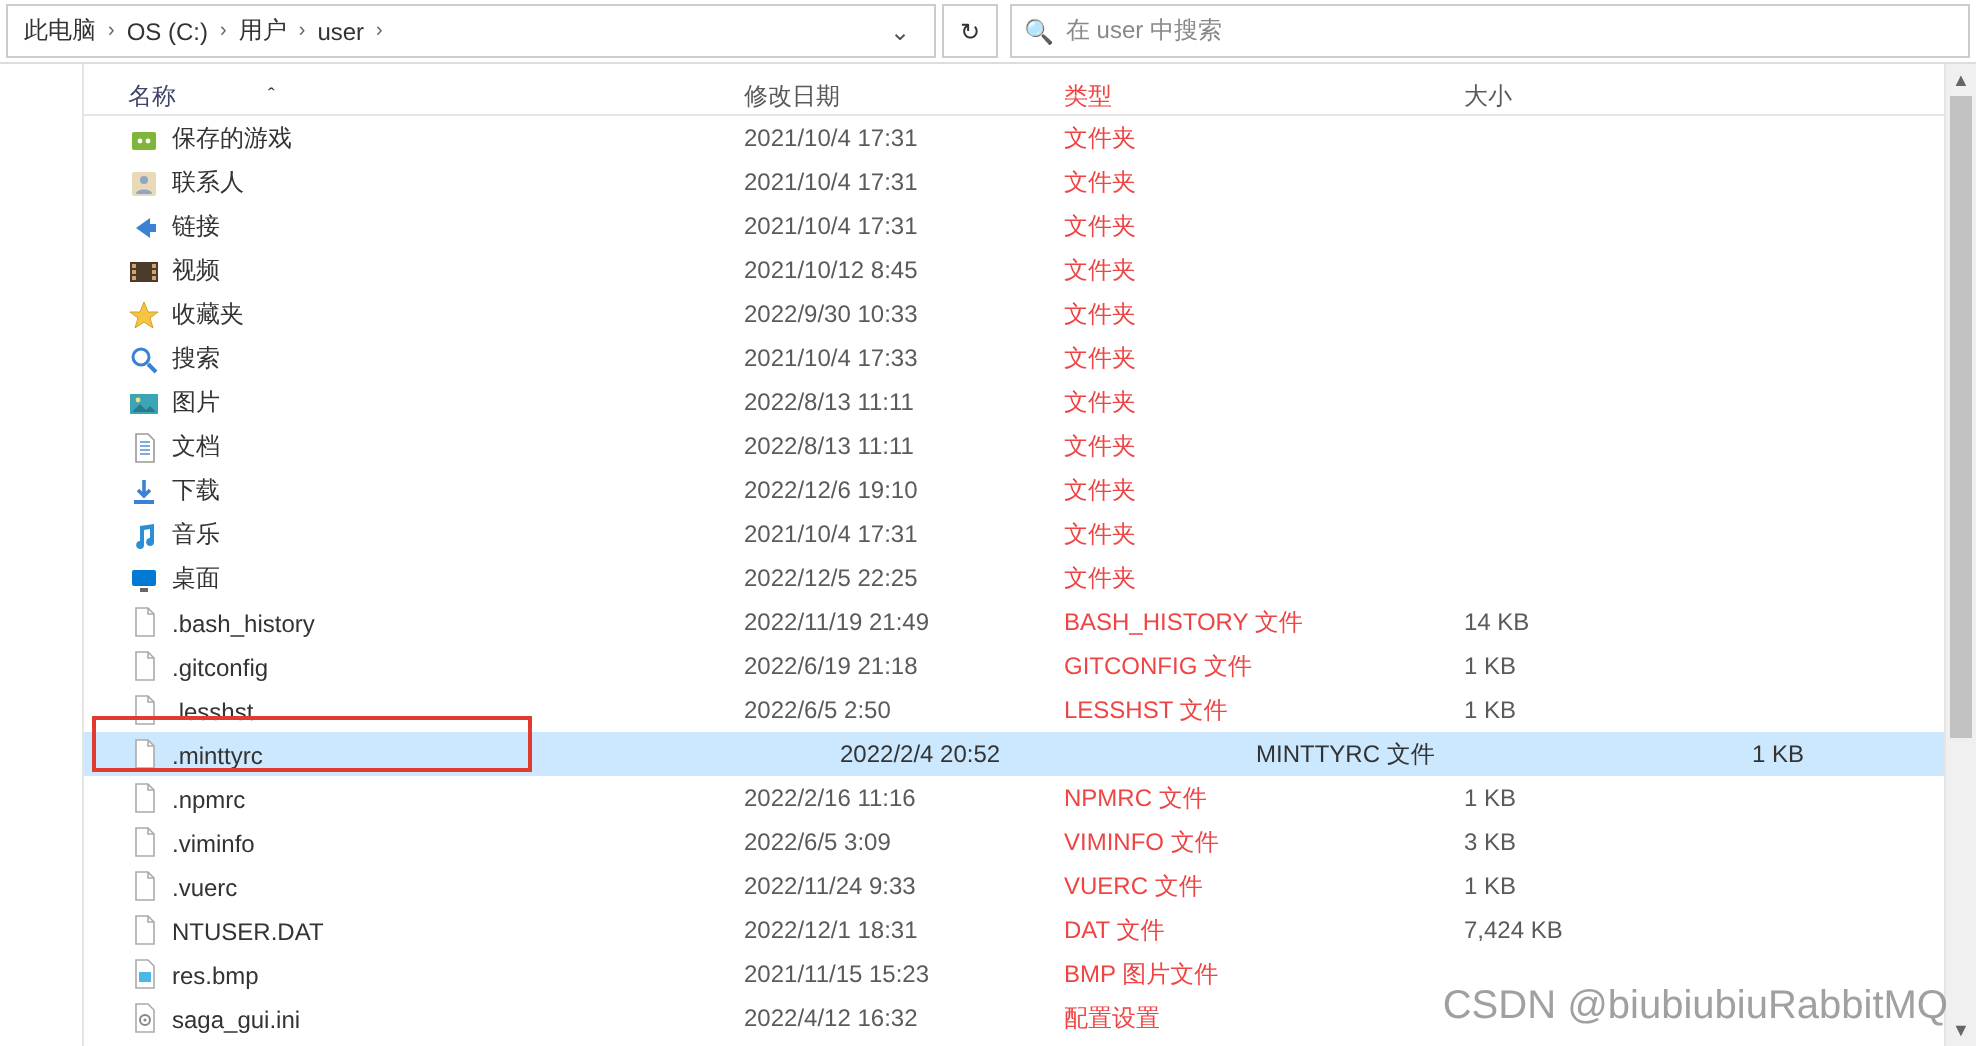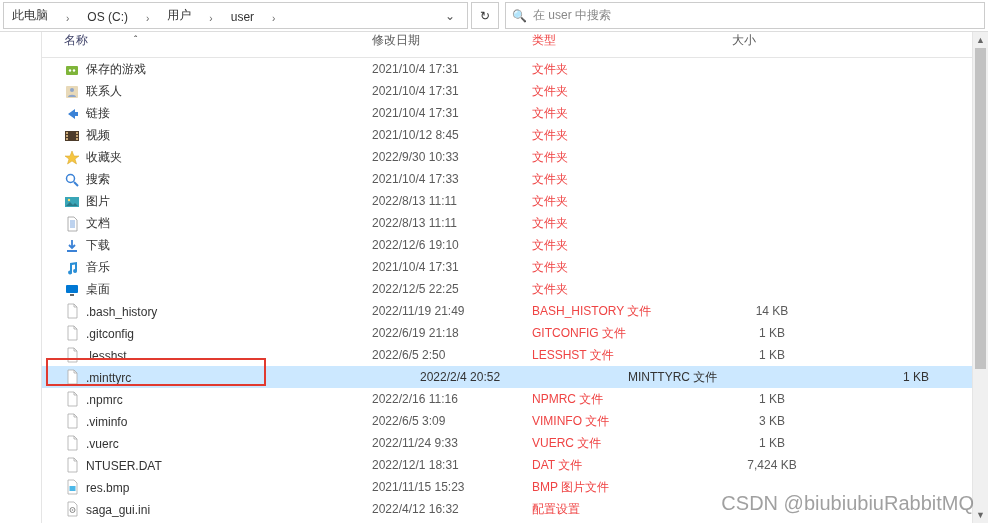--- a/index.html
+++ b/index.html
@@ -23,23 +23,23 @@
       display: flex;
       align-items: center;
       flex: 1;
       border: 1px solid #ccc;
       margin: 2px 3px;
       padding: 0 4px;
       background: #fff;
     }
     .breadcrumb {
       display: flex;
-      align-items: flex-end;
+      align-items: center;
       flex: 1;
-      gap: 12px;
+      gap: 0;
     }
     .crumb {
       padding: 0 4px;
       cursor: pointer;
     }
     .crumb-sep {
       color: #666;
       padding: 0 2px;
       font-size: 10px;
     }
@@ -82,21 +82,21 @@
       background: #fff;
     }
     .file-list {
       flex: 1;
       overflow: hidden;
     }
     .list-header {
       display: flex;
       height: 26px;
       border-bottom: 1px solid #e5e5e5;
-      align-items: flex-start;
+      align-items: flex-end;
       color: #40446a;
       background: #fff;
     }
     .list-header .col {
       cursor: pointer;
       display: flex;
       align-items: center;
     }
     .sort-arrow {
       margin-left: 40px;
@@ -121,21 +121,21 @@
       width: 330px;
       padding-left: 22px;
       display: flex;
       align-items: flex-end;
       gap: 6px;
       overflow: hidden;
       white-space: nowrap;
     }
     .col-date { width: 160px; color: #5a5a5a; }
     .col-type { width: 200px; color: #ef4444; }
-    .col-size { width: 90px; text-align: center; padding-right: 10px; color: #5a5a5a; }
+    .col-size { width: 90px; text-align: left; padding-right: 10px; color: #5a5a5a; }
     .row.selected .col-date,
     .row.selected .col-type,
     .row.selected .col-size { color: #333; }
     .list-header .col-name { padding-left: 22px; }
     .list-header .col-size { text-align: left; padding-right: 0; }
     .file-icon {
       width: 16px;
       height: 16px;
       display: inline-flex;
       align-items: center;

